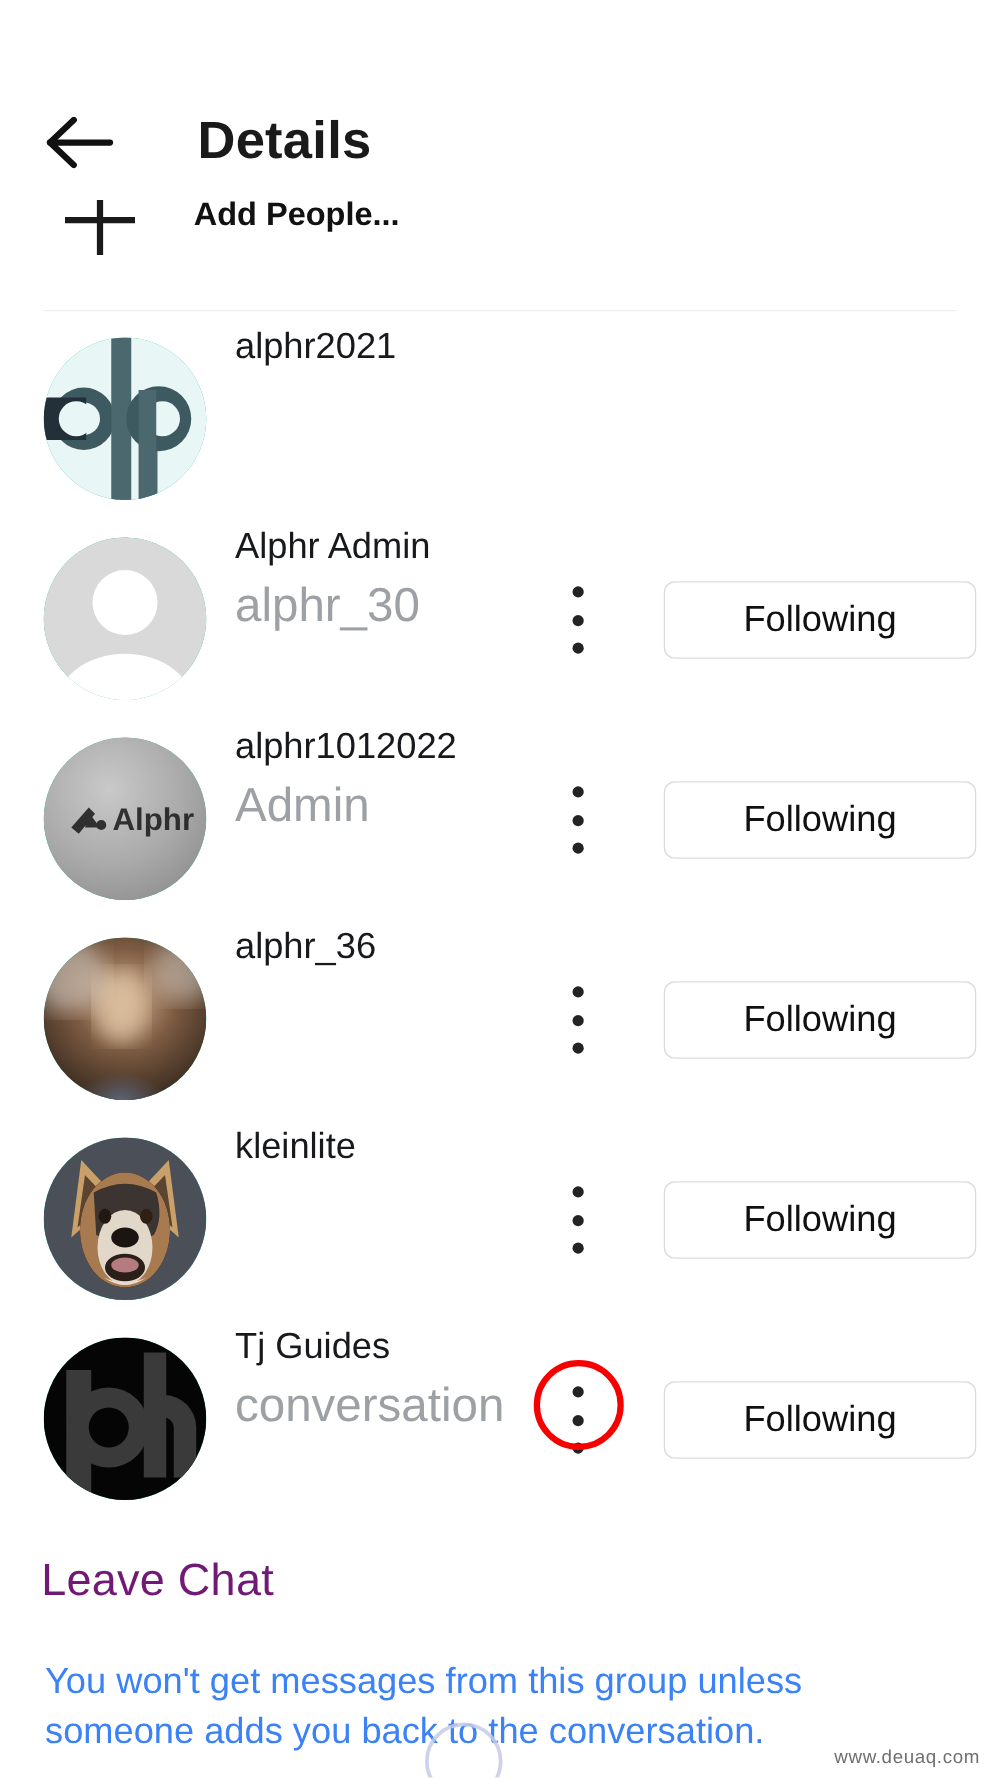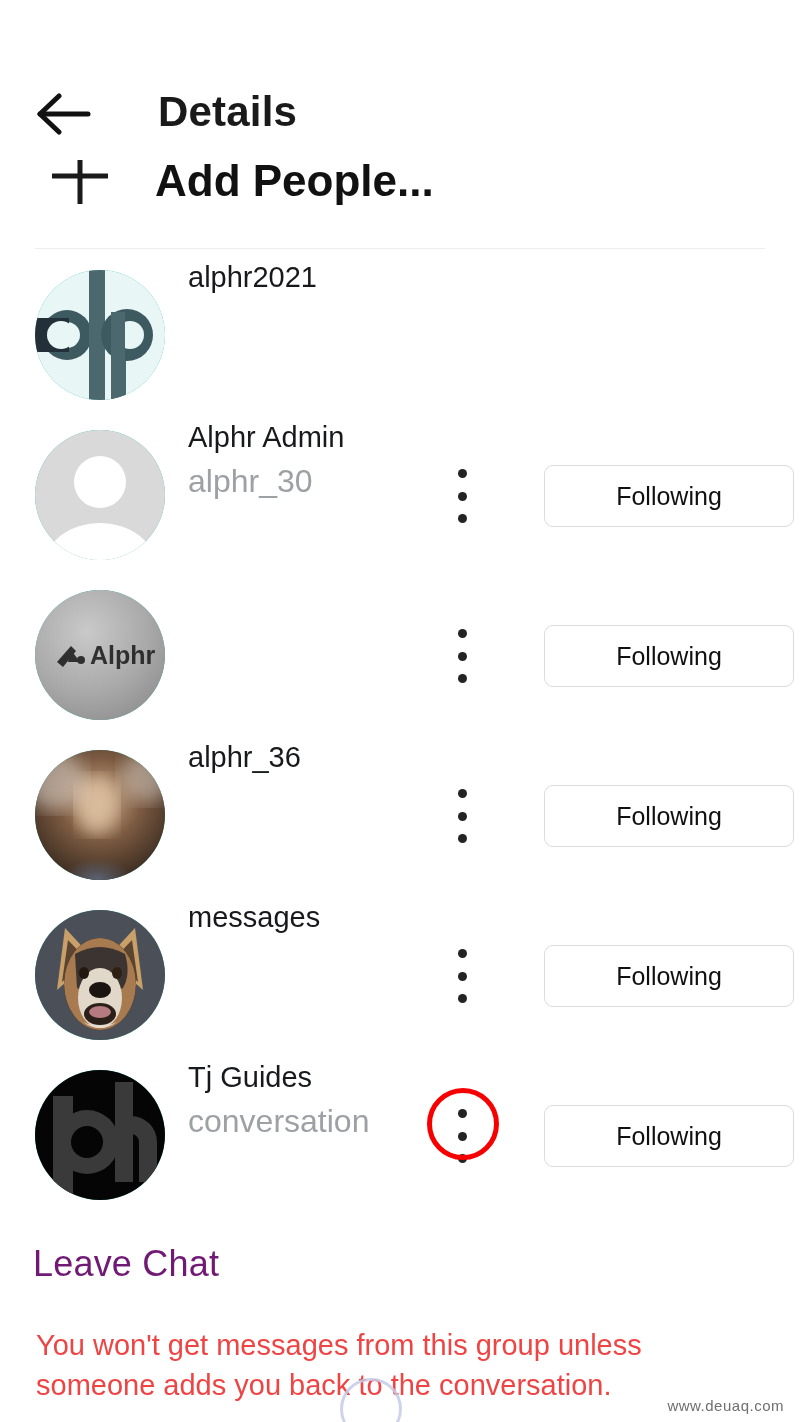--- a/index.html
+++ b/index.html
@@ -42,21 +42,21 @@
     position:absolute; left:0; top:-42px;
     width:800px; height:100px;
     display:flex; align-items:center;
   }
   .plus-icon {
     position:absolute; left:44px; top:22px;
     width:72px; height:72px;
   }
   .addpeople-label {
     position:absolute; left:155px; top:38px;
-    font-size:44px; font-weight:bold; color:#111111;
+    font-size:26px; font-weight:bold; color:#111111;
   }
 
   .divider {
     position:absolute; left:35px; top:248px;
     width:730px; height:1px;
     background:#eceef0;
   }
 
   
   .member-list { position:absolute; left:0; top:256px; width:800px; }
@@ -77,63 +77,63 @@
   .names {
     position:absolute; left:188px; top:0;
     height:160px;
     display:flex; flex-direction:column; justify-content:flex-start;
   }
   .name-primary {
     font-size:29px; color:#17191c; line-height:1.45;
     white-space:nowrap;
   }
   .name-secondary {
-    font-size:32px; color:#9da0a4; line-height:1.45;
+    font-size:38px; color:#9da0a4; line-height:1.45;
     white-space:nowrap;
   }
 
   .kebab {
     position:absolute; left:447px; top:50px;
     width:30px; height:60px;
     display:flex; flex-direction:column;
     align-items:center; justify-content:space-between;
     padding:3px 0;
   }
   .kebab i {
     display:block; width:9px; height:9px;
     border-radius:50%; background:#232323;
   }
 
   .follow-btn {
-    position:absolute; left:544px; top:49px;
+    position:absolute; left:531px; top:49px;
     width:250px; height:62px;
     border:1px solid #dbdbdb; border-radius:9px;
     background:#ffffff;
     display:flex; align-items:center; justify-content:center;
-    font-size:25px; color:#101010;
+    font-size:29px; color:#101010;
   }
 
   
   .kebab-highlight {
     position:absolute; left:427px; top:32px;
     width:72px; height:72px;
     border:5px solid #f70000; border-radius:50%;
     pointer-events:none;
   }
 
   
   .leave-chat {
     position:absolute; left:33px; top:1243px;
     font-size:36px; color:#701a75;
     letter-spacing:0.2px;
   }
   .footer-note {
     position:absolute; left:36px; top:1325px;
     width:726px;
-    font-size:29px; line-height:1.38; color:#ef4444;
+    font-size:29px; line-height:1.38; color:#3b82f6;
   }
   .touch-ripple {
     position:absolute; left:340px; top:1378px;
     width:62px; height:62px;
     border:3px solid #c5cbe8; border-radius:50%;
     opacity:0.85;
   }
   .watermark {
     position:absolute; right:12px; bottom:8px;
     font-size:15px; color:#6f6f6f; letter-spacing:0.5px;
@@ -224,20 +224,24 @@
             </radialGradient>
           </defs>
           <rect width="130" height="130" fill="url(#greyg)"></rect>
           <g fill="#1d1d1d" opacity="0.88">
             <path d="M22 72 l14 -16 l5 5 l-13 16 Z"></path>
             <path d="M36 60 l9 12 l-12 0 Z"></path>
             <circle cx="46" cy="70" r="4"></circle>
             <text x="55" y="74" font-family="Liberation Sans, sans-serif" font-size="25" font-weight="bold" fill="#1d1d1d">Alphr</text>
           </g>
         </svg>
+      </div>
+      <div class="names">
+        <div class="name-primary">alphr1012022</div>
+        <div class="name-secondary">Admin</div>
       </div>
       <div class="kebab">
         <i></i>
         <i></i>
         <i></i>
       </div>
       <div class="follow-btn">Following</div>
     </div>
 
     <div class="member-row">
@@ -289,21 +293,21 @@
           <ellipse cx="65" cy="88" rx="22" ry="30" fill="#e2d8c9"></ellipse>
           <ellipse cx="49" cy="63" rx="5" ry="6" fill="#22180f"></ellipse>
           <ellipse cx="82" cy="63" rx="5" ry="6" fill="#2e2013"></ellipse>
           <ellipse cx="65" cy="80" rx="11" ry="8" fill="#1b1512"></ellipse>
           <ellipse cx="65" cy="104" rx="16" ry="11" fill="#2a1f19"></ellipse>
           <ellipse cx="65" cy="102" rx="11" ry="6" fill="#b57b80"></ellipse>
           <path d="M48 112 q17 12 34 0 q-17 8 -34 0 Z" fill="#e7ddd0"></path>
         </svg>
       </div>
       <div class="names">
-        <div class="name-primary">messages</div>
+        <div class="name-primary">kleinlite</div>
       </div>
       <div class="kebab">
         <i></i>
         <i></i>
         <i></i>
       </div>
       <div class="follow-btn">Following</div>
     </div>
 
     <div class="member-row">

